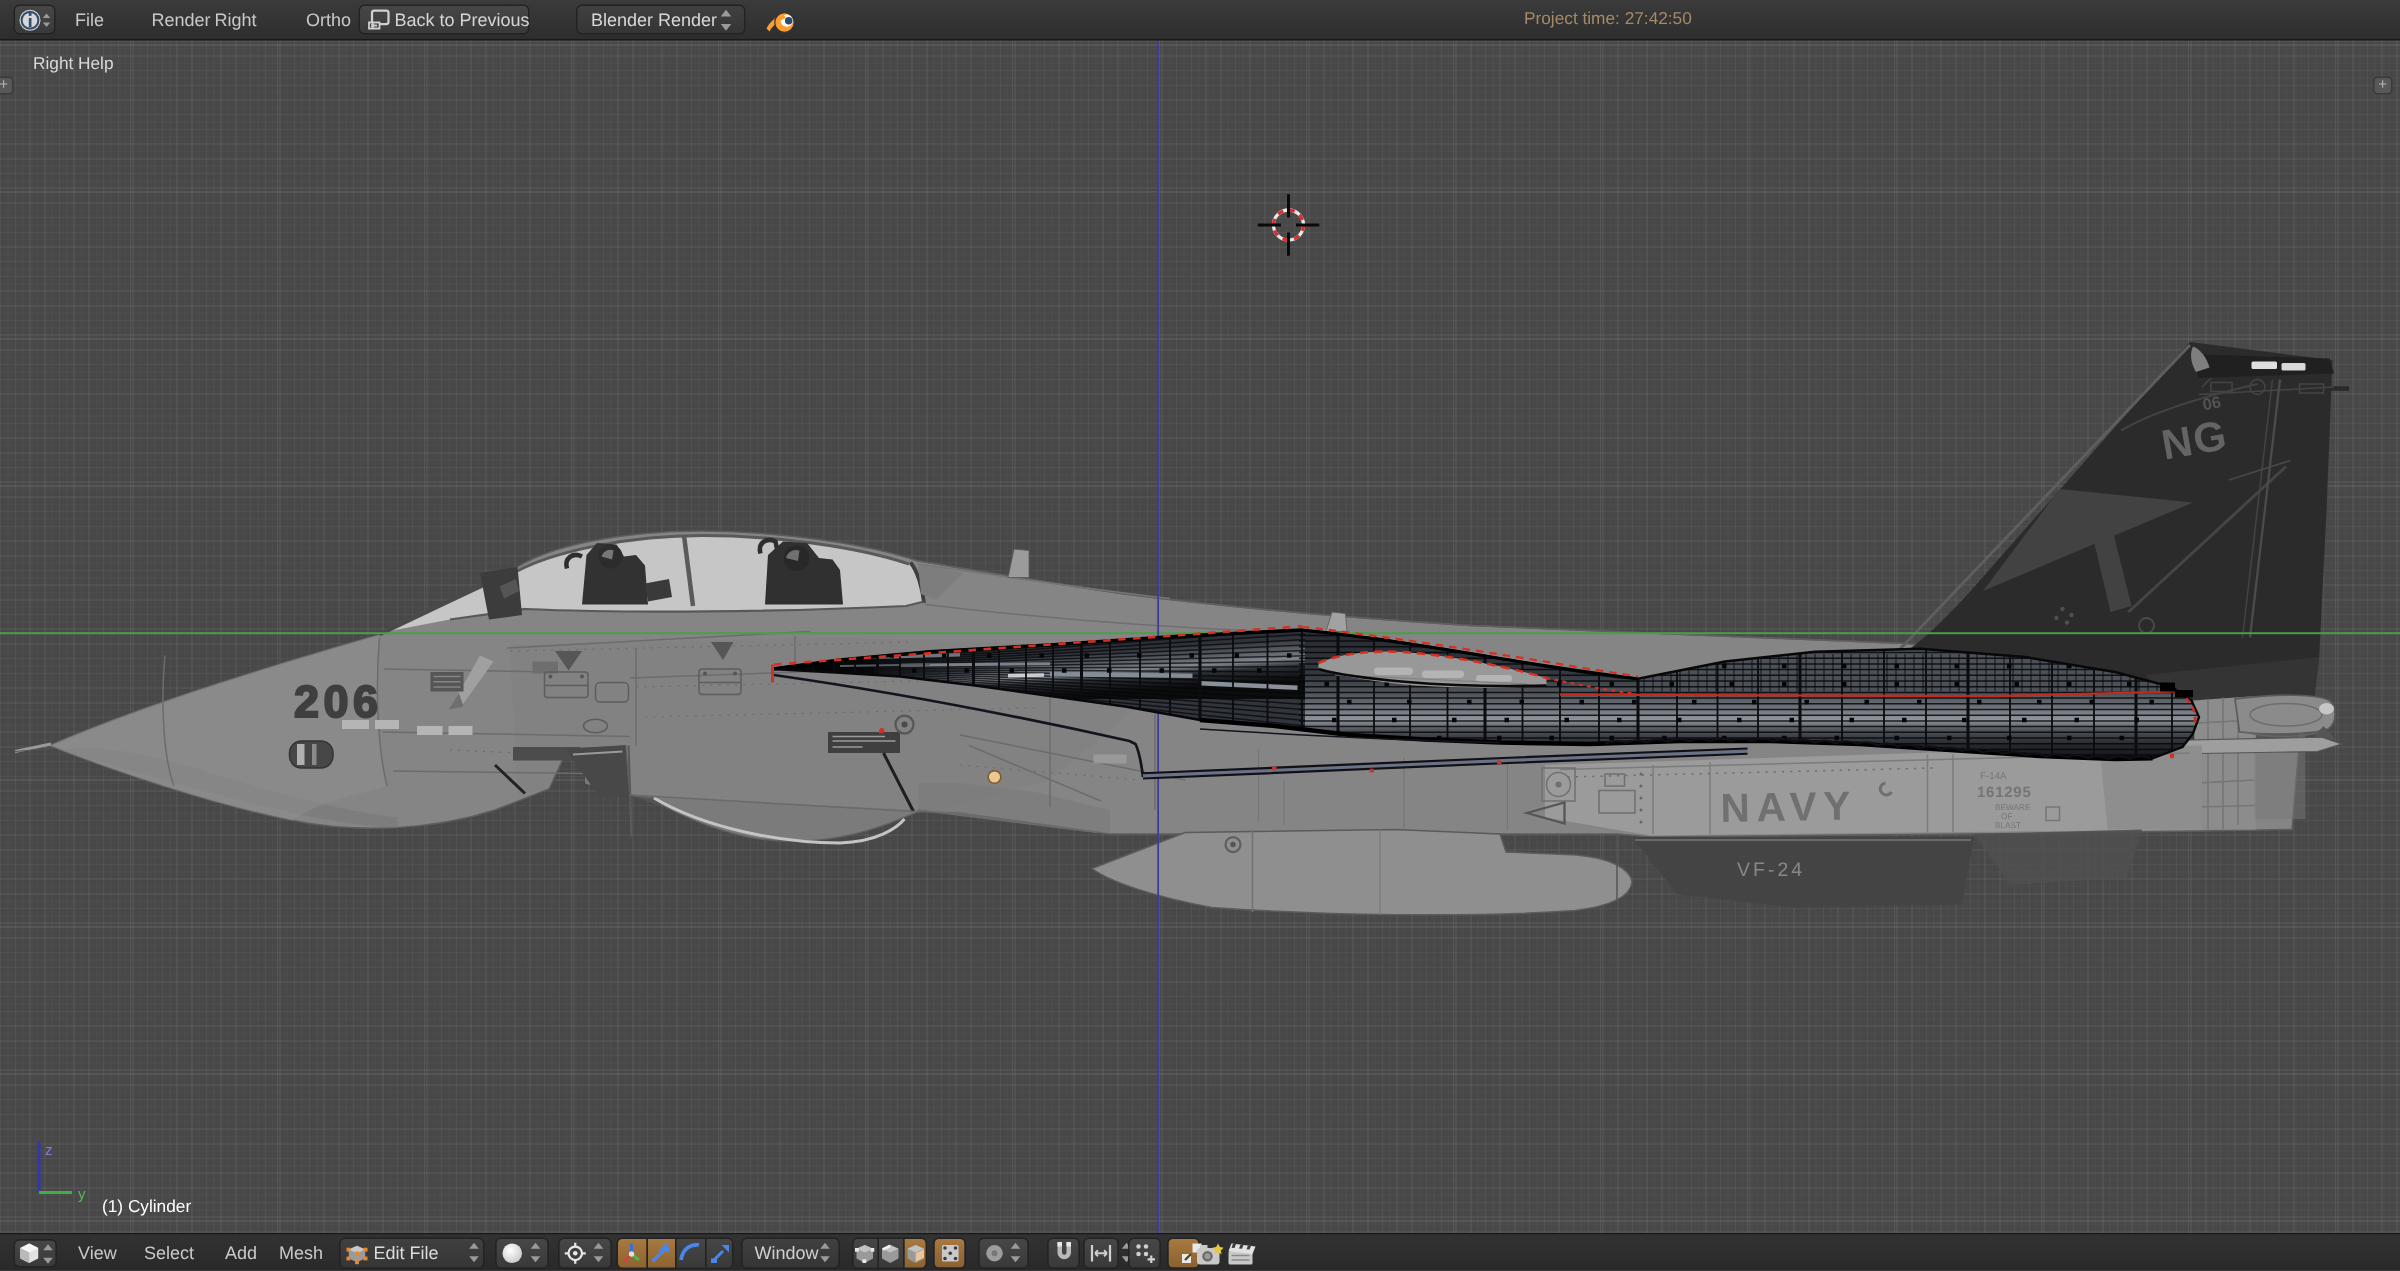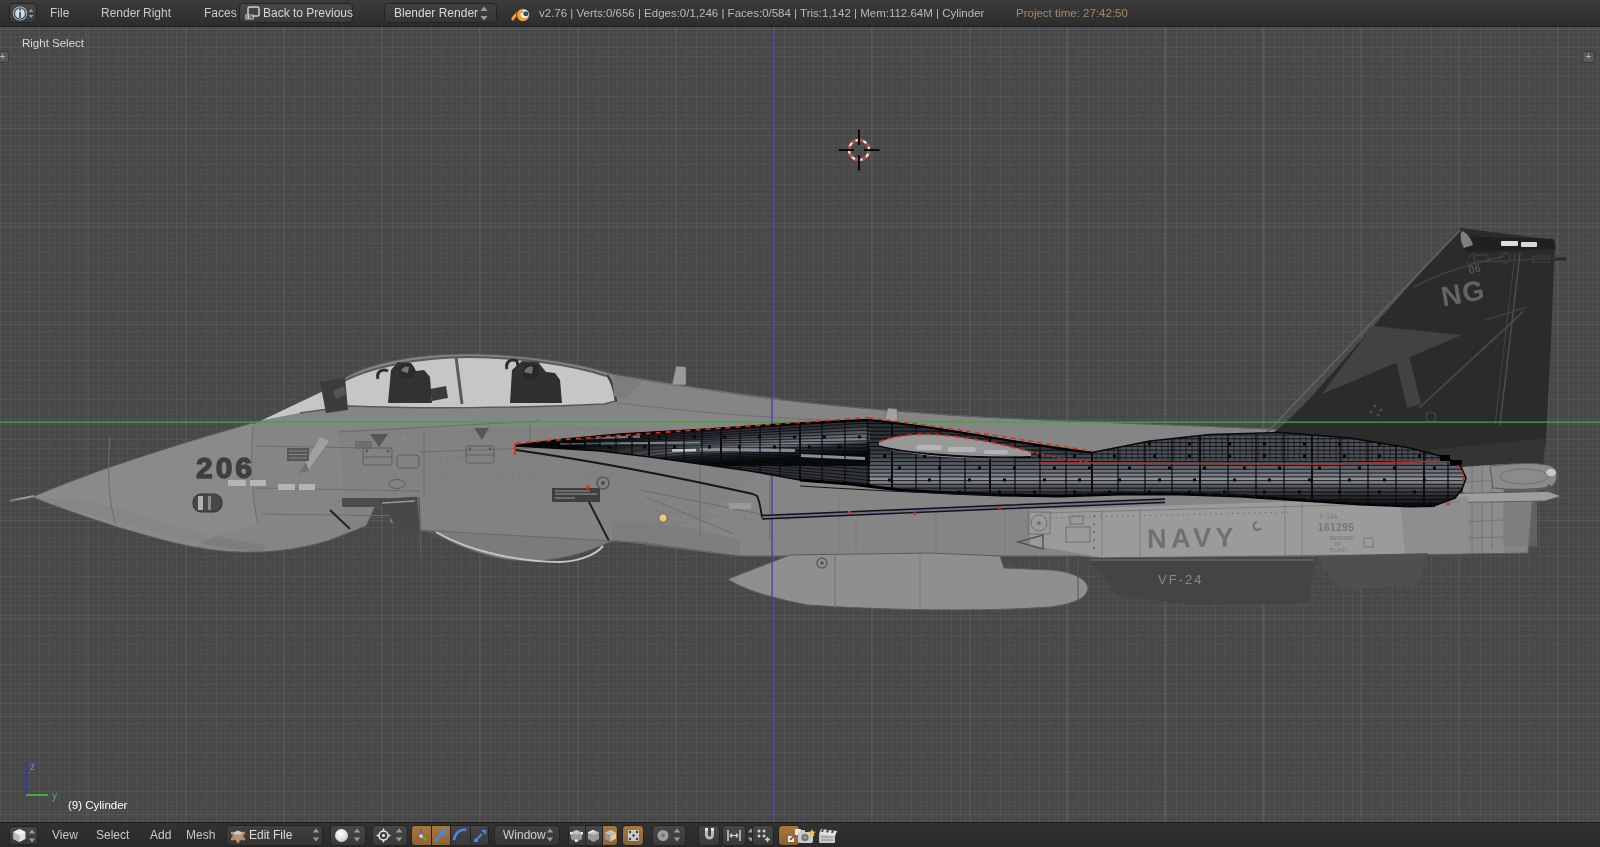--- a/index.html
+++ b/index.html
@@ -606,46 +606,45 @@
       <circle cx="8" cy="8.5" r="7" fill="#d8d8d8"></circle>
       <circle cx="8" cy="8.5" r="5.6" fill="none" stroke="#35506e" stroke-width="1.4"></circle>
       <rect x="7.2" y="3.6" width="1.8" height="2" fill="#35506e"></rect>
       <rect x="7.2" y="7" width="1.8" height="6" fill="#35506e"></rect>
       <path d="M19,4 l2.5,3 h-5 Z" fill="#9a9a9a"></path>
       <path d="M19,13 l2.5,-3 h-5 Z" fill="#9a9a9a"></path>
     </svg>
 <div class="m" style="left:50px">File</div>
 <div class="m" style="left:101px">Render</div>
 <div class="m" style="left:143px">Right</div>
-<div class="m" style="left:204px">Faces</div>
+<div class="m" style="left:204px">Ortho</div>
 <div class="btn" style="left:239px;top:3px;width:114px;height:20px"></div>
 <svg style="position:absolute;left:245px;top:6px" width="15" height="14" viewBox="0 0 15 14">
       <rect x="3" y="1" width="11" height="9" rx="1.5" fill="none" stroke="#d0d0d0" stroke-width="1.5"></rect>
       <path d="M1,9 h7 v4 h-7 Z" fill="#2f2f2f" stroke="#d0d0d0" stroke-width="1.2"></path>
       <path d="M2.5,11 h4 M2.5,11 l1.5,-1.5 M2.5,11 l1.5,1.5" stroke="#d0d0d0" stroke-width="1.2" fill="none"></path>
     </svg>
 <div class="m" style="left:263px;color:#d5d5d5">Back to Previous</div>
 <div class="drop" style="left:384px;top:3px;width:113px;height:20px"></div>
 <div class="m" style="left:394px;color:#d8d8d8">Blender Render</div>
 <svg style="position:absolute;left:478px;top:6px" width="12" height="15" viewBox="0 0 12 15">
       <path d="M6,0.5 l3.5,4.5 h-7 Z" fill="#9a9a9a"></path>
       <path d="M6,14.5 l3.5,-4.5 h-7 Z" fill="#9a9a9a"></path>
     </svg>
 <svg style="position:absolute;left:510px;top:5px" width="22" height="18" viewBox="0 0 22 18">
 <circle cx="13" cy="10" r="6.5" fill="#ff9d2c"></circle>
 <circle cx="14.5" cy="8.8" r="4.1" fill="#fff"></circle>
 <circle cx="15.8" cy="8.8" r="2.5" fill="#2a4a6e"></circle>
 <path d="M1,14 C3,10 7,6 12,4 L14,7 C9,9 5,12 3,16 Z" fill="#ff9d2c"></path>
 <circle cx="13" cy="10" r="6.5" fill="none" stroke="#1f364f" stroke-width="0.8"></circle>
     </svg>
-<div class="m" style="left:539px;color:#b9b9b9;font-size:11.5px">v2.76 | Verts:0/656 | Edges:0/1,246 | Faces:0/584 | Tris:1,142 | Mem:112.64M | Cylinder</div>
 <div class="m" style="left:1016px;color:#a58a67;font-size:11.5px">Project time: 27:42:50</div>
 </div>
-<div class="lbl" style="left:22px;top:37px">Right Select</div>
-<div class="lbl" style="left:68px;top:799px;color:#ffffff">(9) Cylinder</div>
+<div class="lbl" style="left:22px;top:37px">Right Help</div>
+<div class="lbl" style="left:68px;top:799px;color:#ffffff">(1) Cylinder</div>
 <div class="plus" style="left:1582px;top:51px">+</div>
 <div class="plus" style="left:-4px;top:51px">+</div>
 <div id="bot">
 <div class="btn" style="left:9px;top:3px;width:29px;height:19px"></div>
 <svg style="position:absolute;left:12px;top:5px" width="15" height="15" viewBox="0 0 15 15">
       <path d="M7.5,1 L13.5,4 L13.5,11 L7.5,14 L1.5,11 L1.5,4 Z" fill="#e2e2e2"></path>
       <path d="M7.5,1 L13.5,4 L7.5,7 L1.5,4 Z" fill="#f5f5f5"></path>
       <path d="M7.5,7 L7.5,14 L1.5,11 L1.5,4 Z" fill="#b9b9b9"></path>
     </svg>
 <svg style="position:absolute;left:27px;top:6px" width="10" height="14" viewBox="0 0 10 14">

